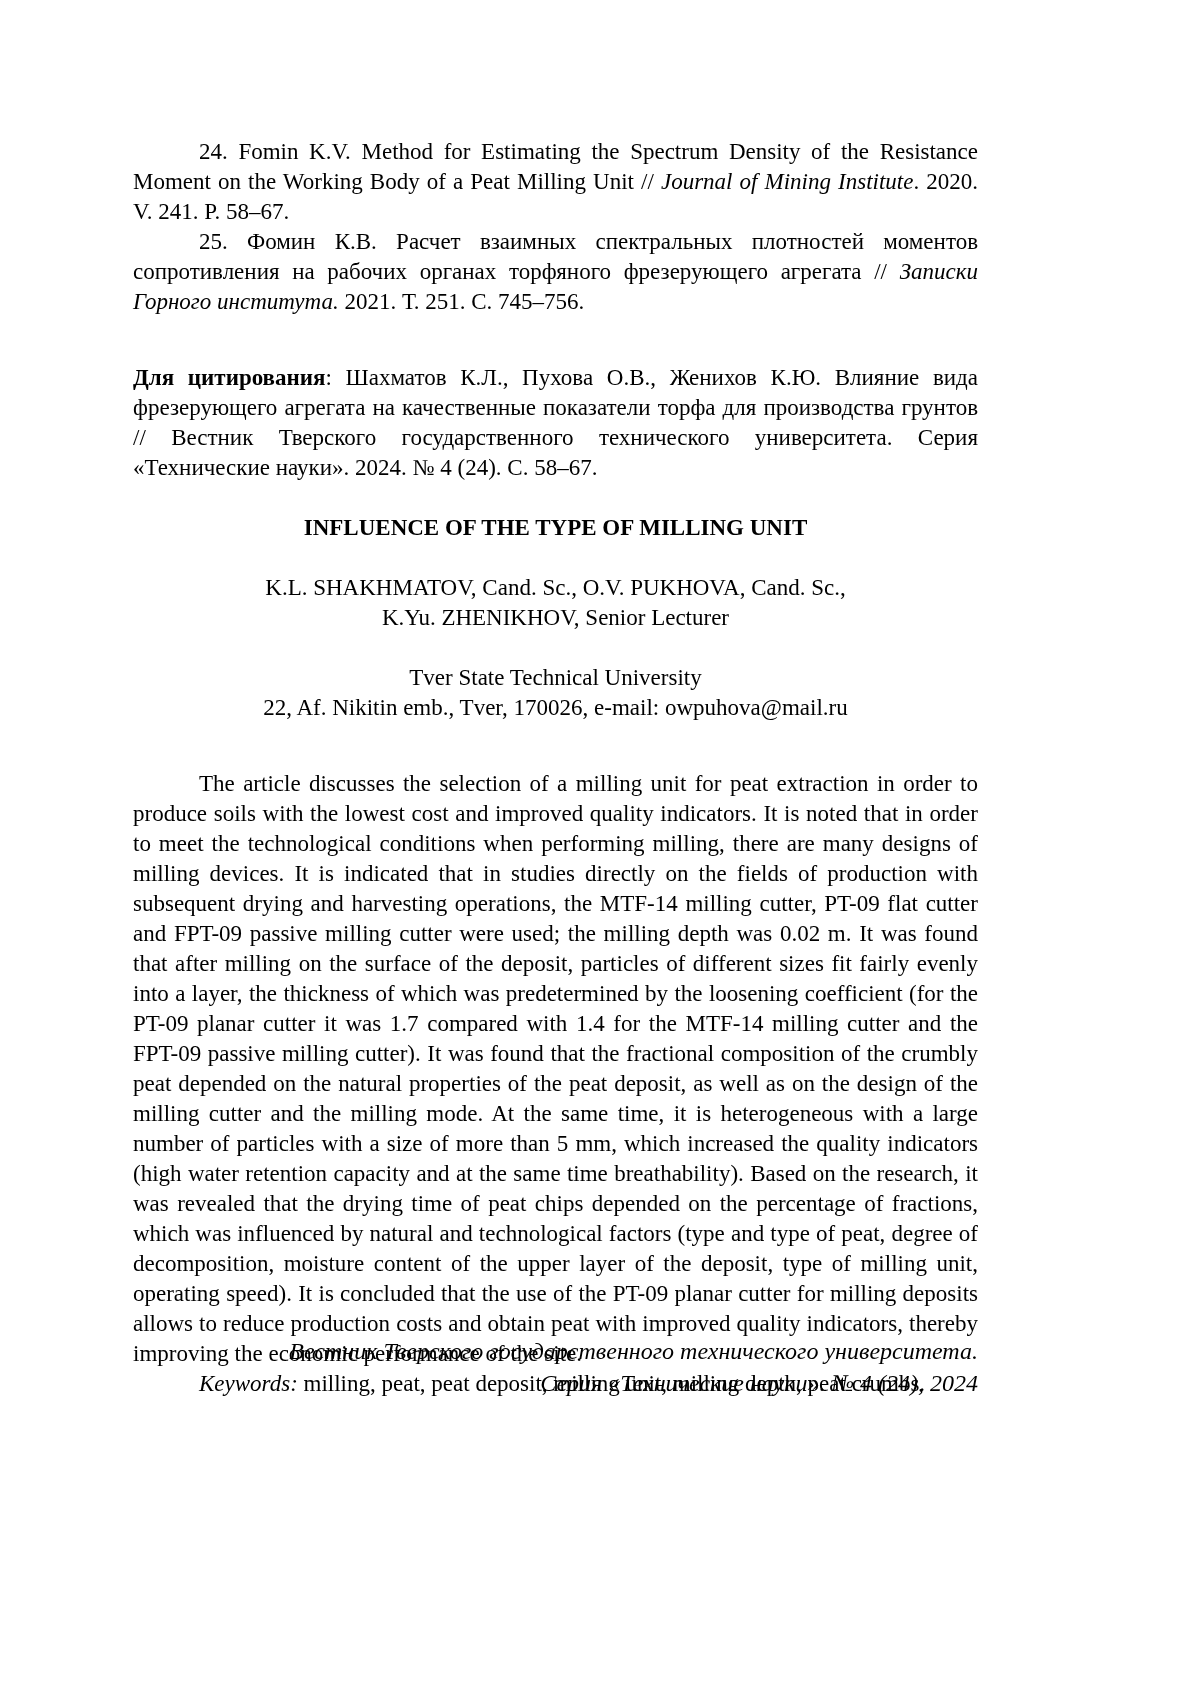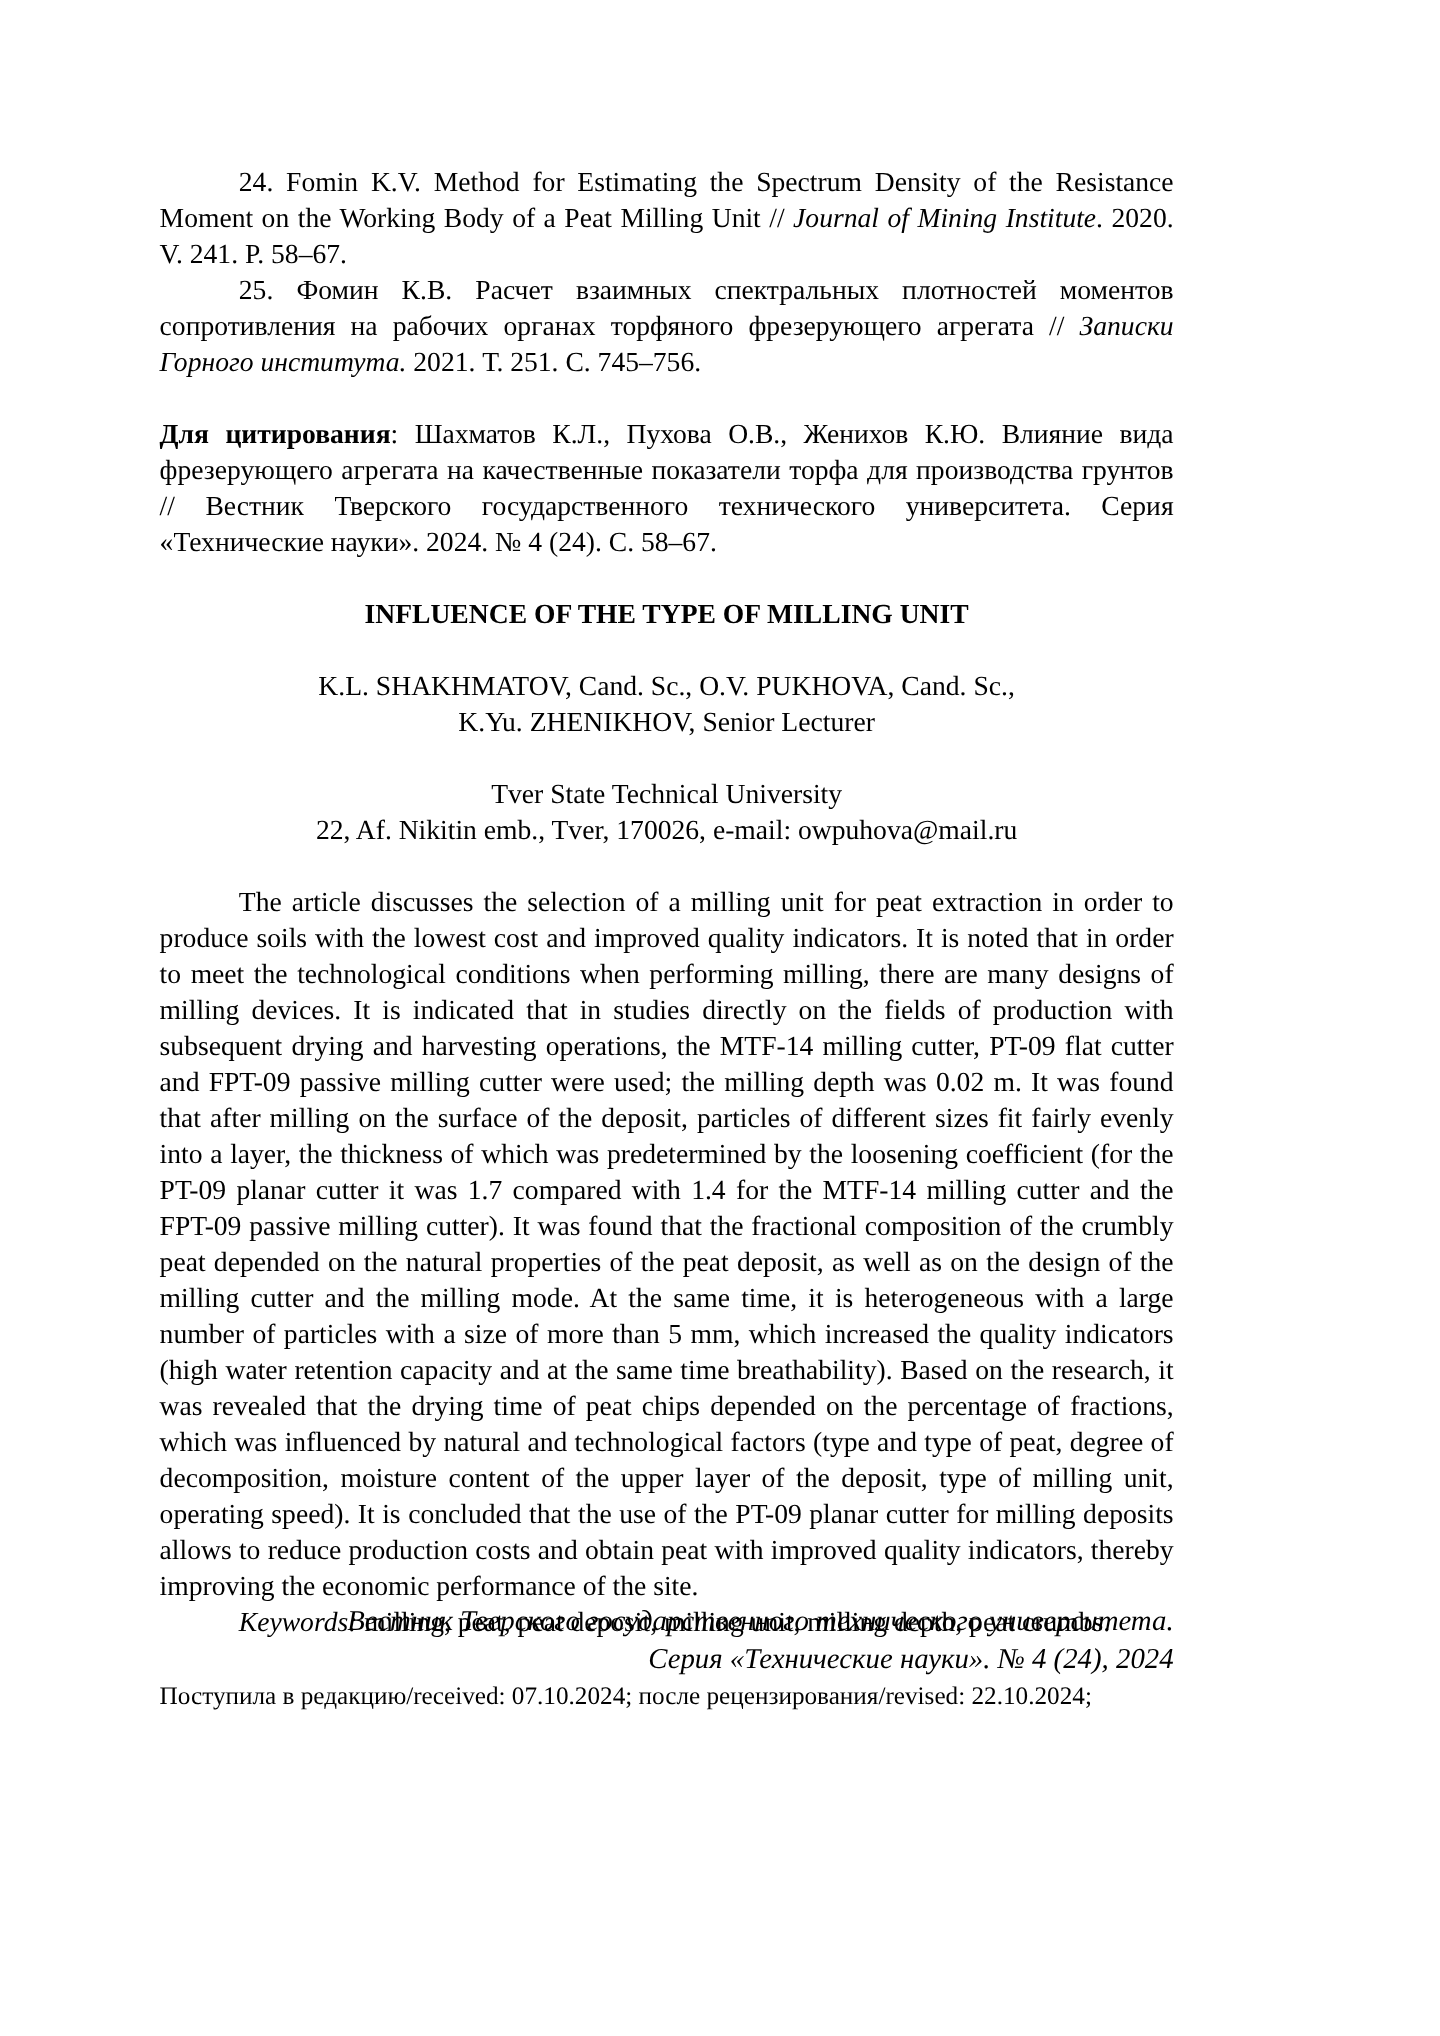--- a/index.html
+++ b/index.html
@@ -22,21 +22,21 @@
     top: 137px;
     width: 845px;
   }
   .para {
     font-size: 23px;
     line-height: 30px;
     text-align: justify;
     margin: 0;
   }
   .indent { text-indent: 66px; }
-  .gap-top { margin-top: 30px; }
+  .gap-top { margin-top: 46px; }
   .centered {
     font-size: 23px;
     line-height: 30px;
     text-align: center;
     margin: 30px 0 0 0;
   }
   .title-block { font-weight: bold; }
   .keywords-line {
     font-size: 23px;
     line-height: 30px;

